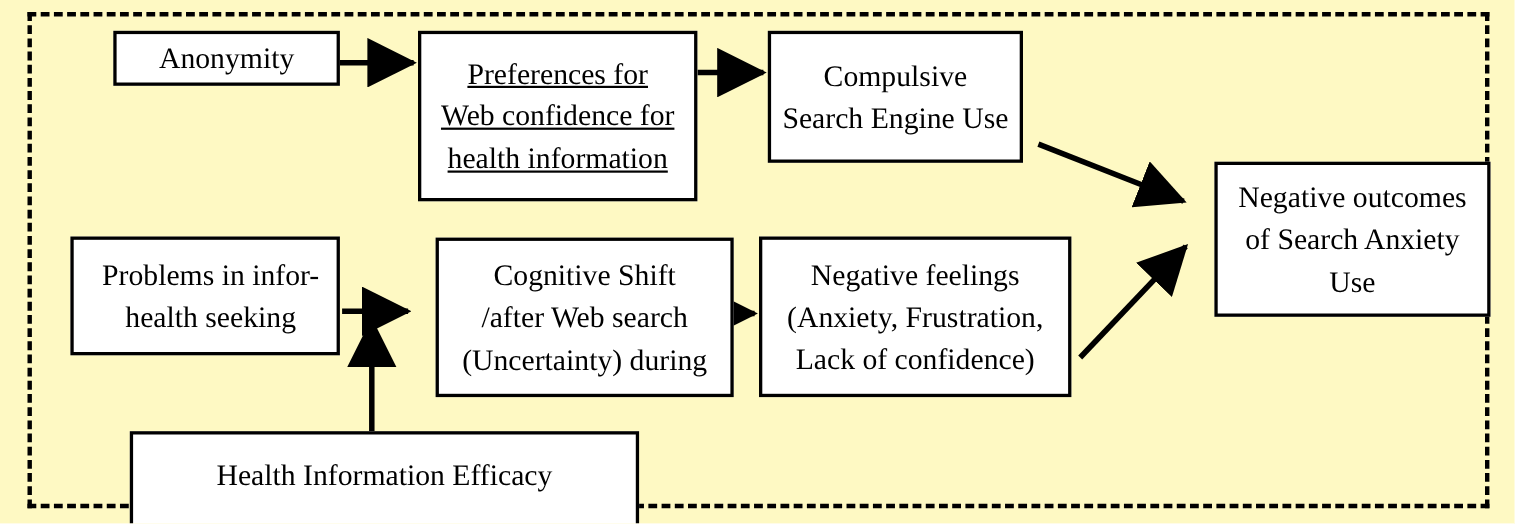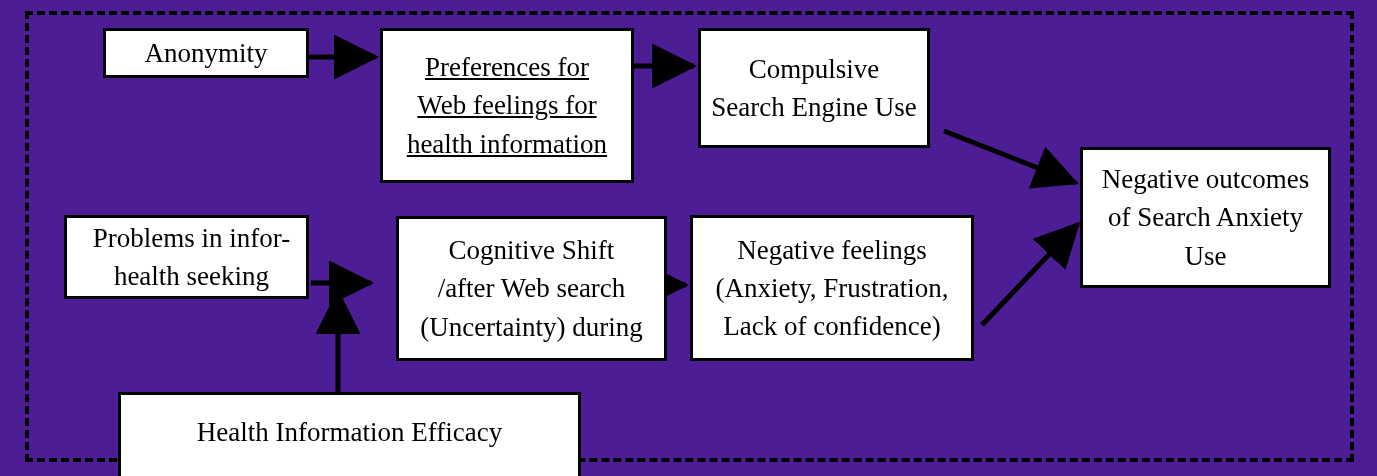--- a/index.html
+++ b/index.html
@@ -4,21 +4,21 @@
 <style>
   html, body {
     margin: 0;
     padding: 0;
     background: #ffffff;
   }
   #canvas {
     position: relative;
     width: 1377px;
     height: 476px;
-    background: #4c1d95;
+    background: #fef9c3;
     overflow: hidden;
     font-family: "Liberation Serif", "DejaVu Serif", serif;
   }
   
   .dashed-frame {
     position: absolute;
     left: 25px;
     top: 11px;
     width: 1329px;
     height: 451px;
@@ -42,22 +42,22 @@
     line-height: 1.42;
     padding: 2px 6px;
     z-index: 5;
   }
   .node .line { display: block; white-space: nowrap; }
 
   
   #node-anonymity        { left: 103px; top: 28px;  width: 206px; height: 50px; }
   #node-preferences      { left: 380px; top: 28px;  width: 254px; height: 155px; text-decoration: underline; }
   #node-compulsive       { left: 698px; top: 28px;  width: 232px; height: 120px; }
-  #node-negative-outcomes{ left: 1080px; top: 147px; width: 251px; height: 141px; }
-  #node-problems         { left: 64px;  top: 215px; width: 245px; height: 84px; padding-left: 16px; }
+  #node-negative-outcomes{ left: 1104px; top: 147px; width: 251px; height: 141px; }
+  #node-problems         { left: 64px;  top: 215px; width: 245px; height: 108px; padding-left: 16px; }
   #node-cognitive        { left: 396px; top: 216px; width: 271px; height: 145px; }
   #node-feelings         { left: 690px; top: 215px; width: 284px; height: 146px; }
   #node-efficacy         { left: 118px; top: 392px; width: 463px; height: 95px;
                            justify-content: flex-start; padding-top: 18px; }
 
   
   #connectors {
     position: absolute;
     left: 0; top: 0;
     width: 1377px;
@@ -108,21 +108,21 @@
       <line x1="338" y1="392" x2="338" y2="292" stroke="#000000" stroke-width="5" marker-end="url(#arrowhead)"></line>
     </g>
   </svg>
 
   <div class="node" id="node-anonymity">
     <span class="line">Anonymity</span>
   </div>
 
   <div class="node" id="node-preferences">
     <span class="line">Preferences for</span>
-    <span class="line">Web feelings for</span>
+    <span class="line">Web confidence for</span>
     <span class="line">health information</span>
   </div>
 
   <div class="node" id="node-compulsive">
     <span class="line">Compulsive</span>
     <span class="line">Search Engine Use</span>
   </div>
 
   <div class="node" id="node-negative-outcomes">
     <span class="line">Negative outcomes</span>

